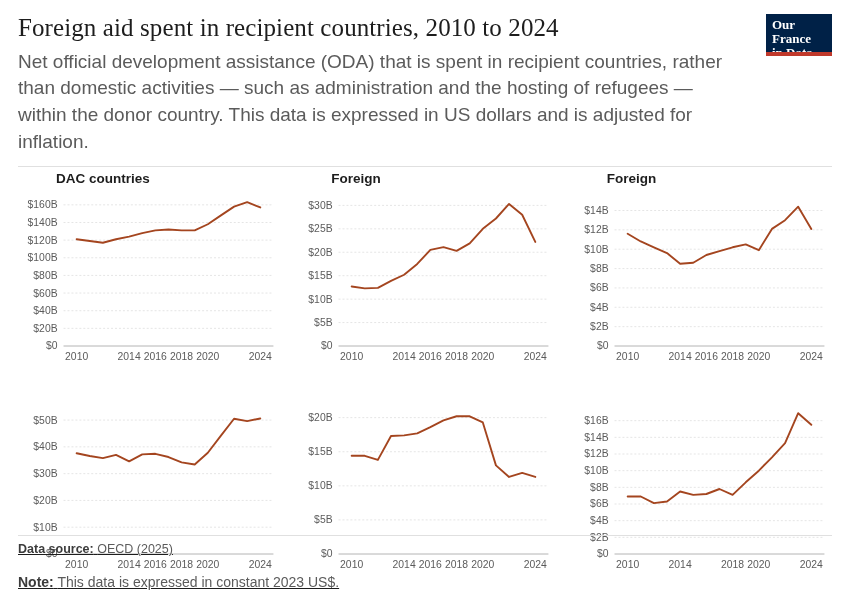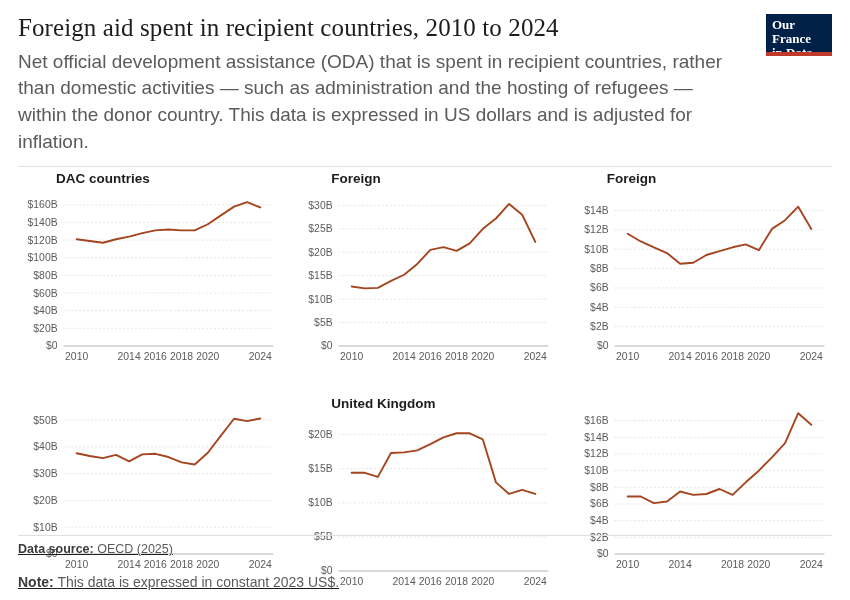--- a/index.html
+++ b/index.html
@@ -288,21 +288,20 @@
             <text x="112.25" y="172" class="xtick">2014</text>
             <text x="138.75" y="172" class="xtick">2016</text>
             <text x="165.25" y="172" class="xtick">2018</text>
             <text x="191.75" y="172" class="xtick">2020</text>
             <text x="244.75" y="172" class="xtick">2024</text>
             <path d="M59.25 57.29 L72.50 59.96 L85.75 62.11 L99.00 58.89 L112.25 65.32 L125.50 58.36 L138.75 57.82 L152.00 61.04 L165.25 66.39 L178.50 68.54 L191.75 56.75 L205.00 39.61 L218.25 22.73 L231.50 25.14 L244.75 22.46" class="series-line" stroke="#a4451f"></path>
           </svg>
         </div>
       </div>
       <div class="panel">
-        <div class="panel-title">United Kingdom</div>
         <div class="plot">
           <svg viewBox="0 0 266 178" preserveAspectRatio="none">
             <line x1="46" x2="258" y1="158" y2="158" class="axisline"></line>
             <text x="40" y="161.5" class="ytick">$0</text>
             <line x1="46" x2="258" y1="123.9090909090909" y2="123.9090909090909" class="gridline"></line>
             <text x="40" y="127.4090909090909" class="ytick">$5B</text>
             <line x1="46" x2="258" y1="89.81818181818183" y2="89.81818181818183" class="gridline"></line>
             <text x="40" y="93.31818181818183" class="ytick">$10B</text>
             <line x1="46" x2="258" y1="55.727272727272734" y2="55.727272727272734" class="gridline"></line>
             <text x="40" y="59.227272727272734" class="ytick">$15B</text>

